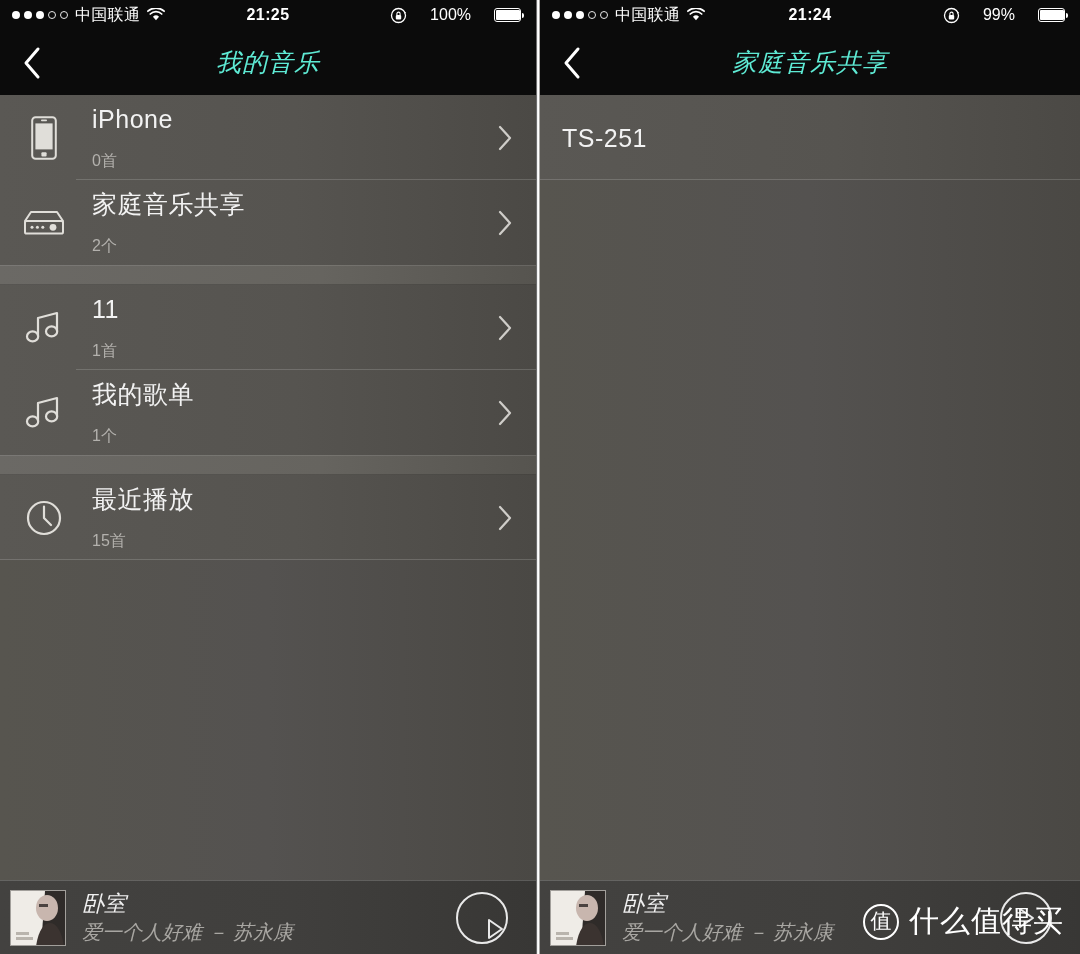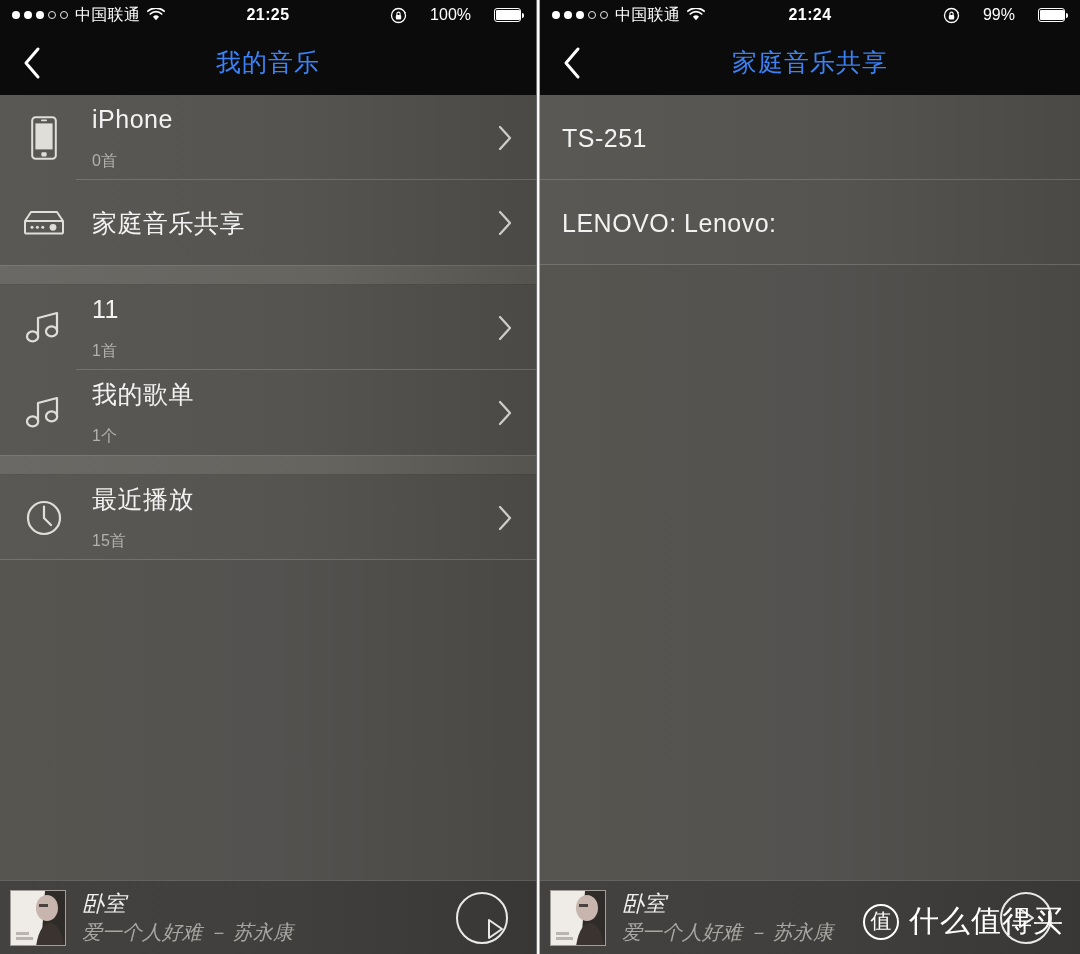--- a/index.html
+++ b/index.html
@@ -64,22 +64,23 @@
   .navbar {
     height:65px; background:#0b0b0b; position:relative;
     display:flex; align-items:center;
   }
   .back-btn {
     width:64px; height:65px; display:flex; align-items:center; justify-content:center;
     cursor:pointer;
   }
   .nav-title {
     position:absolute; left:0; right:0; text-align:center;
-    color:#3b82f6; font-size:25px; letter-spacing:1px;
+    color:#5eead4; font-size:25px; letter-spacing:1px;
     pointer-events:none;
+    font-style:italic;
   }
   .section { background:linear-gradient(to right,#5a5854 0%,#565450 55%,#4b4945 100%); }
   .row {
     position:relative; height:85px;
     display:flex; align-items:center;
     padding-left:18px; padding-right:18px;
     cursor:pointer;
   }
   .row.plain { padding-left:22px; }
   .row-icon {
@@ -244,20 +245,21 @@
               <path d="M4 13 L10 4 H36 L42 13 Z" stroke="#e0ded9" stroke-width="2" fill="none" stroke-linejoin="round"></path>
               <rect x="4" y="13" width="38" height="12.5" rx="1.6" stroke="#e0ded9" stroke-width="2" fill="none"></rect>
               <circle cx="11" cy="19.3" r="1.5" fill="#e0ded9"></circle>
               <circle cx="16.4" cy="19.3" r="1.5" fill="#e0ded9"></circle>
               <circle cx="21.8" cy="19.3" r="1.5" fill="#e0ded9"></circle>
               <circle cx="32" cy="19.3" r="3.4" fill="#e0ded9"></circle>
             </svg>
           </div>
           <div class="row-text">
             <span class="row-title">家庭音乐共享</span>
+            <span class="row-sub">2个</span>
           </div>
           <div class="chev">
             <svg width="16" height="26" viewBox="0 0 16 26">
               <path d="M3 2 L13 13 L3 24" stroke="#cfcdc9" stroke-width="2.2" fill="none" stroke-linecap="round" stroke-linejoin="round"></path>
             </svg>
           </div>
         </div>
       </div>
 
       <div class="divider-band"></div>
@@ -408,26 +410,20 @@
     </div>
 
     <div class="phone-body">
       <div class="section">
         <div class="row plain">
           <div class="row-text">
             <span class="row-title solo">TS-251</span>
           </div>
           <div class="rowsep full"></div>
         </div>
-        <div class="row plain">
-          <div class="row-text">
-            <span class="row-title solo">LENOVO: Lenovo:</span>
-          </div>
-          <div class="rowsep full"></div>
-        </div>
       </div>
       <div class="filler"></div>
     </div>
 
     <div class="nowplaying">
       <div class="albumart">
         <svg width="56" height="56" viewBox="0 0 56 56">
           <rect width="56" height="56" fill="#efece7"></rect>
           <path d="M56 0 H34 L30 56 H56 Z" fill="#2f2b29"></path>
           <ellipse cx="36" cy="17" rx="11" ry="13" fill="#c8b6ae"></ellipse>

